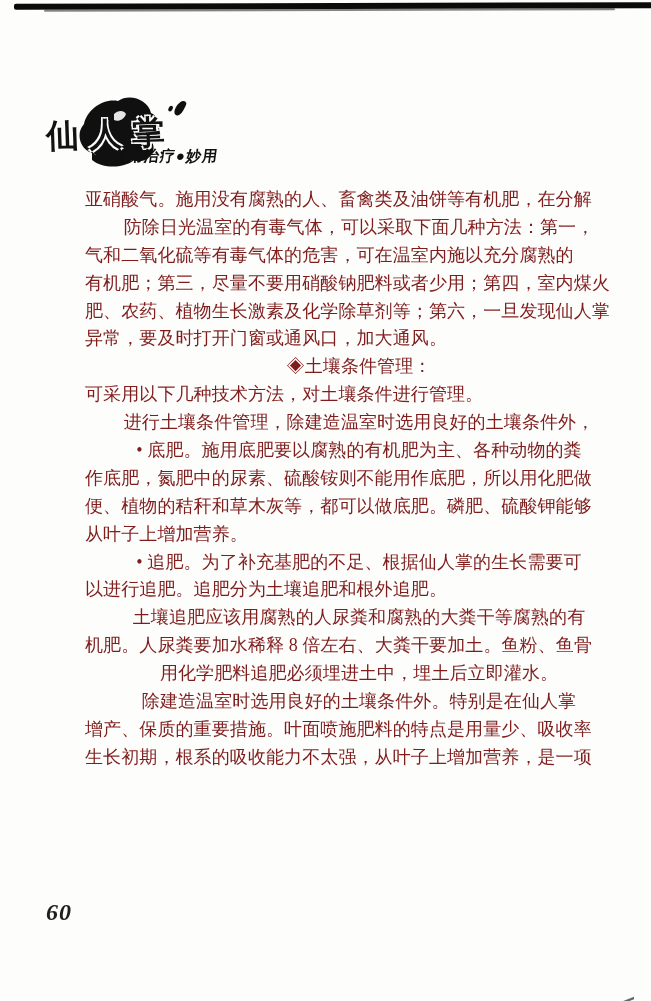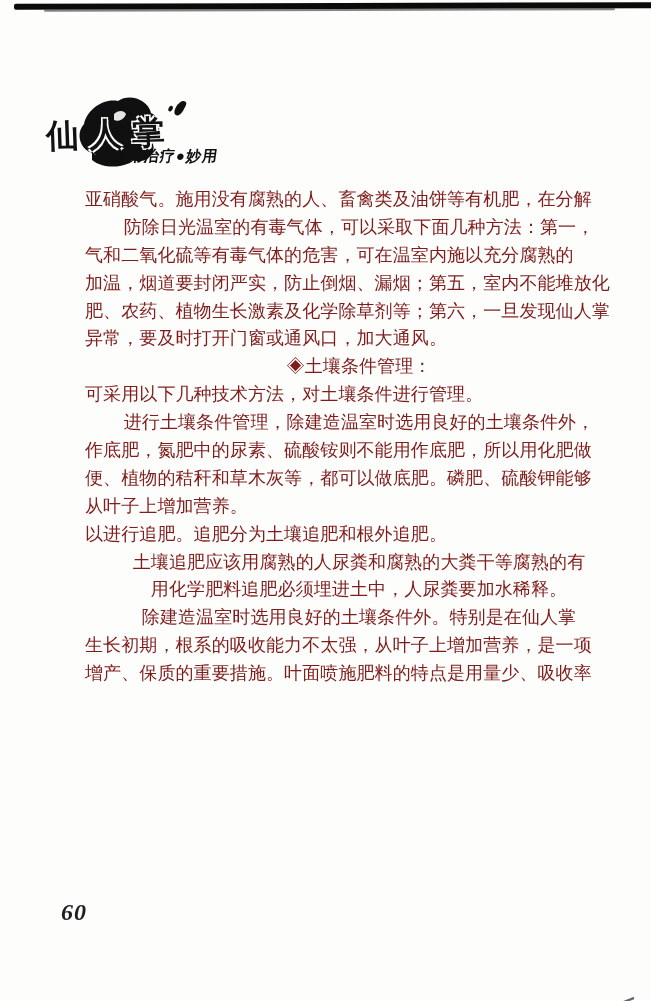--- a/index.html
+++ b/index.html
@@ -63,21 +63,21 @@
   }
   .text-line {
     height: 27.9px; line-height: 27.9px;
     font-size: 18px; letter-spacing: 0.1px;
     white-space: nowrap; color: #7f1d1d;
   }
   .text-line.indent { padding-left: 36px; text-align: center; }
 
   
   .page-number {
-    position: absolute; left: 61px; top: 899px;
+    position: absolute; left: 46px; top: 899px;
     font-style: italic; font-size: 24px; font-weight: bold;
     color: #1f1f1f; letter-spacing: 1px;
   }
 
   
   .watermark {
     position: absolute; right: 10px; bottom: 6px;
     transform: rotate(-90deg); transform-origin: 100% 100%;
     font-family: "Liberation Sans", sans-serif;
     font-size: 28px; letter-spacing: 1.5px;
@@ -101,34 +101,37 @@
     </svg>
     <div class="logo-flick"></div>
     <div class="logo-title">仙人掌</div>
     <div class="logo-subtitle">食用治疗●妙用</div>
   </div>
 
   <div class="text-block" id="text-block">
       <div class="text-line">亚硝酸气。施用没有腐熟的人、畜禽类及油饼等有机肥，在分解</div>
       <div class="text-line indent">防除日光温室的有毒气体，可以采取下面几种方法：第一，</div>
       <div class="text-line">气和二氧化硫等有毒气体的危害，可在温室内施以充分腐熟的</div>
-      <div class="text-line">加温，烟道要封闭严实，防止倒烟、漏烟；第五，室内不能堆放化</div>
+      <div class="text-line">有机肥；第三，尽量不要用硝酸钠肥料或者少用；第四，室内煤火</div>
       <div class="text-line">肥、农药、植物生长激素及化学除草剂等；第六，一旦发现仙人掌</div>
       <div class="text-line">异常，要及时打开门窗或通风口，加大通风。</div>
       <div class="text-line indent">◈土壤条件管理：</div>
       <div class="text-line">可采用以下几种技术方法，对土壤条件进行管理。</div>
       <div class="text-line indent">进行土壤条件管理，除建造温室时选用良好的土壤条件外，</div>
+      <div class="text-line indent">• 底肥。施用底肥要以腐熟的有机肥为主、各种动物的粪</div>
       <div class="text-line">作底肥，氮肥中的尿素、硫酸铵则不能用作底肥，所以用化肥做</div>
       <div class="text-line">便、植物的秸秆和草木灰等，都可以做底肥。磷肥、硫酸钾能够</div>
       <div class="text-line">从叶子上增加营养。</div>
+      <div class="text-line indent">• 追肥。为了补充基肥的不足、根据仙人掌的生长需要可</div>
       <div class="text-line">以进行追肥。追肥分为土壤追肥和根外追肥。</div>
       <div class="text-line indent">土壤追肥应该用腐熟的人尿粪和腐熟的大粪干等腐熟的有</div>
-      <div class="text-line indent">用化学肥料追肥必须埋进土中，人尿粪要加水稀释。</div>
+      <div class="text-line">机肥。人尿粪要加水稀释 8 倍左右、大粪干要加土。鱼粉、鱼骨</div>
+      <div class="text-line indent">用化学肥料追肥必须埋进土中，埋土后立即灌水。</div>
       <div class="text-line indent">除建造温室时选用良好的土壤条件外。特别是在仙人掌</div>
+      <div class="text-line">增产、保质的重要措施。叶面喷施肥料的特点是用量少、吸收率</div>
       <div class="text-line">生长初期，根系的吸收能力不太强，从叶子上增加营养，是一项</div>
-      <div class="text-line">增产、保质的重要措施。叶面喷施肥料的特点是用量少、吸收率</div>
     </div>
 
   <div class="page-number">60</div>
 
   <div class="watermark">MSHUA</div>
 
 </div>
 
 </body></html>

